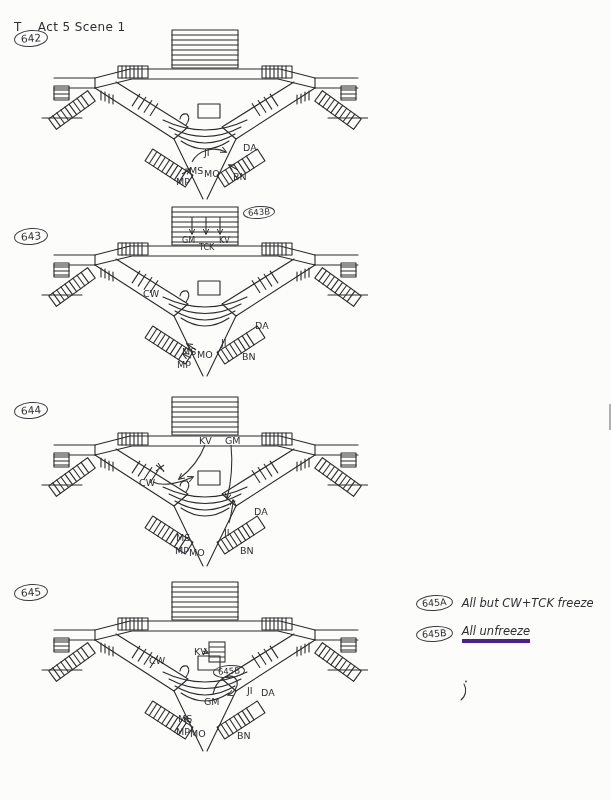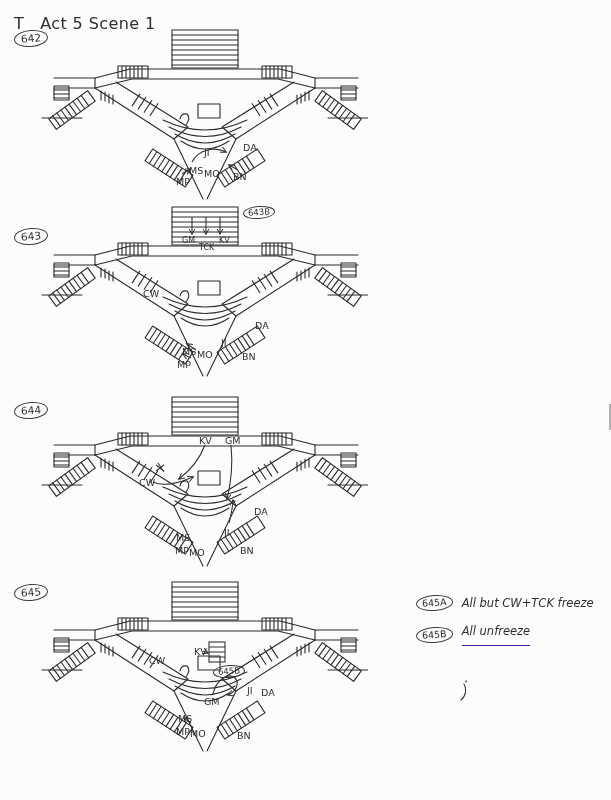--- a/index.html
+++ b/index.html
@@ -1,34 +1,34 @@
 <!DOCTYPE html>
 <html><head>
 <meta charset="utf-8">
 <style>
   *{box-sizing:border-box}
   body{margin:0;background:#e8e8e6}
   .page{position:relative;width:611px;height:800px;background:#fcfcfa;overflow:hidden;
         font-family:"DejaVu Sans",sans-serif;color:#2e2e33}
-  .header{position:absolute;left:14px;top:14px;font-size:16px;letter-spacing:.4px}
+  .header{position:absolute;left:14px;top:20px;font-size:12px;letter-spacing:.4px}
   .hmark{margin-right:16px}
   .diagram{position:absolute;left:0;width:611px}
   .stage{position:absolute}
   .overlay{position:absolute;left:0;top:0}
   .circle-num{position:absolute;border:1.4px solid #3a3a40;border-radius:50%;
               padding:1px 6px 2px;font-size:10.5px;transform:rotate(-5deg)}
   .circle-badge{position:absolute;border:1.2px solid #3a3a40;border-radius:50%;
               padding:0 4px 1px;font-size:8.5px;transform:rotate(-4deg)}
   .lbl{position:absolute;font-size:9.5px;white-space:nowrap}
   .lbl-sm{font-size:8px}
   .note-row{position:absolute;display:flex;align-items:center;gap:9px}
   .note-badge{border:1.2px solid #3a3a40;border-radius:50%;padding:1px 5px 2px;
               font-size:9.5px;transform:rotate(-4deg)}
   .note-text{font-style:italic;font-size:11.5px;white-space:nowrap}
-  .underlined{border-bottom:1px solid #4c1d95;padding-bottom:7px}
+  .underlined{border-bottom:4px solid #4c1d95;padding-bottom:1px}
   .scan-edge{position:absolute;right:0;top:404px;width:2px;height:26px;background:#555;opacity:.45}
   svg{display:block}
 </style>
 </head>
 <body>
 
 <svg width="0" height="0" style="position:absolute" aria-hidden="true">
   <defs>
     <g id="stage-set" stroke="#2b2b2e" stroke-width="1.1" fill="none" stroke-linecap="round" stroke-linejoin="round">
 

